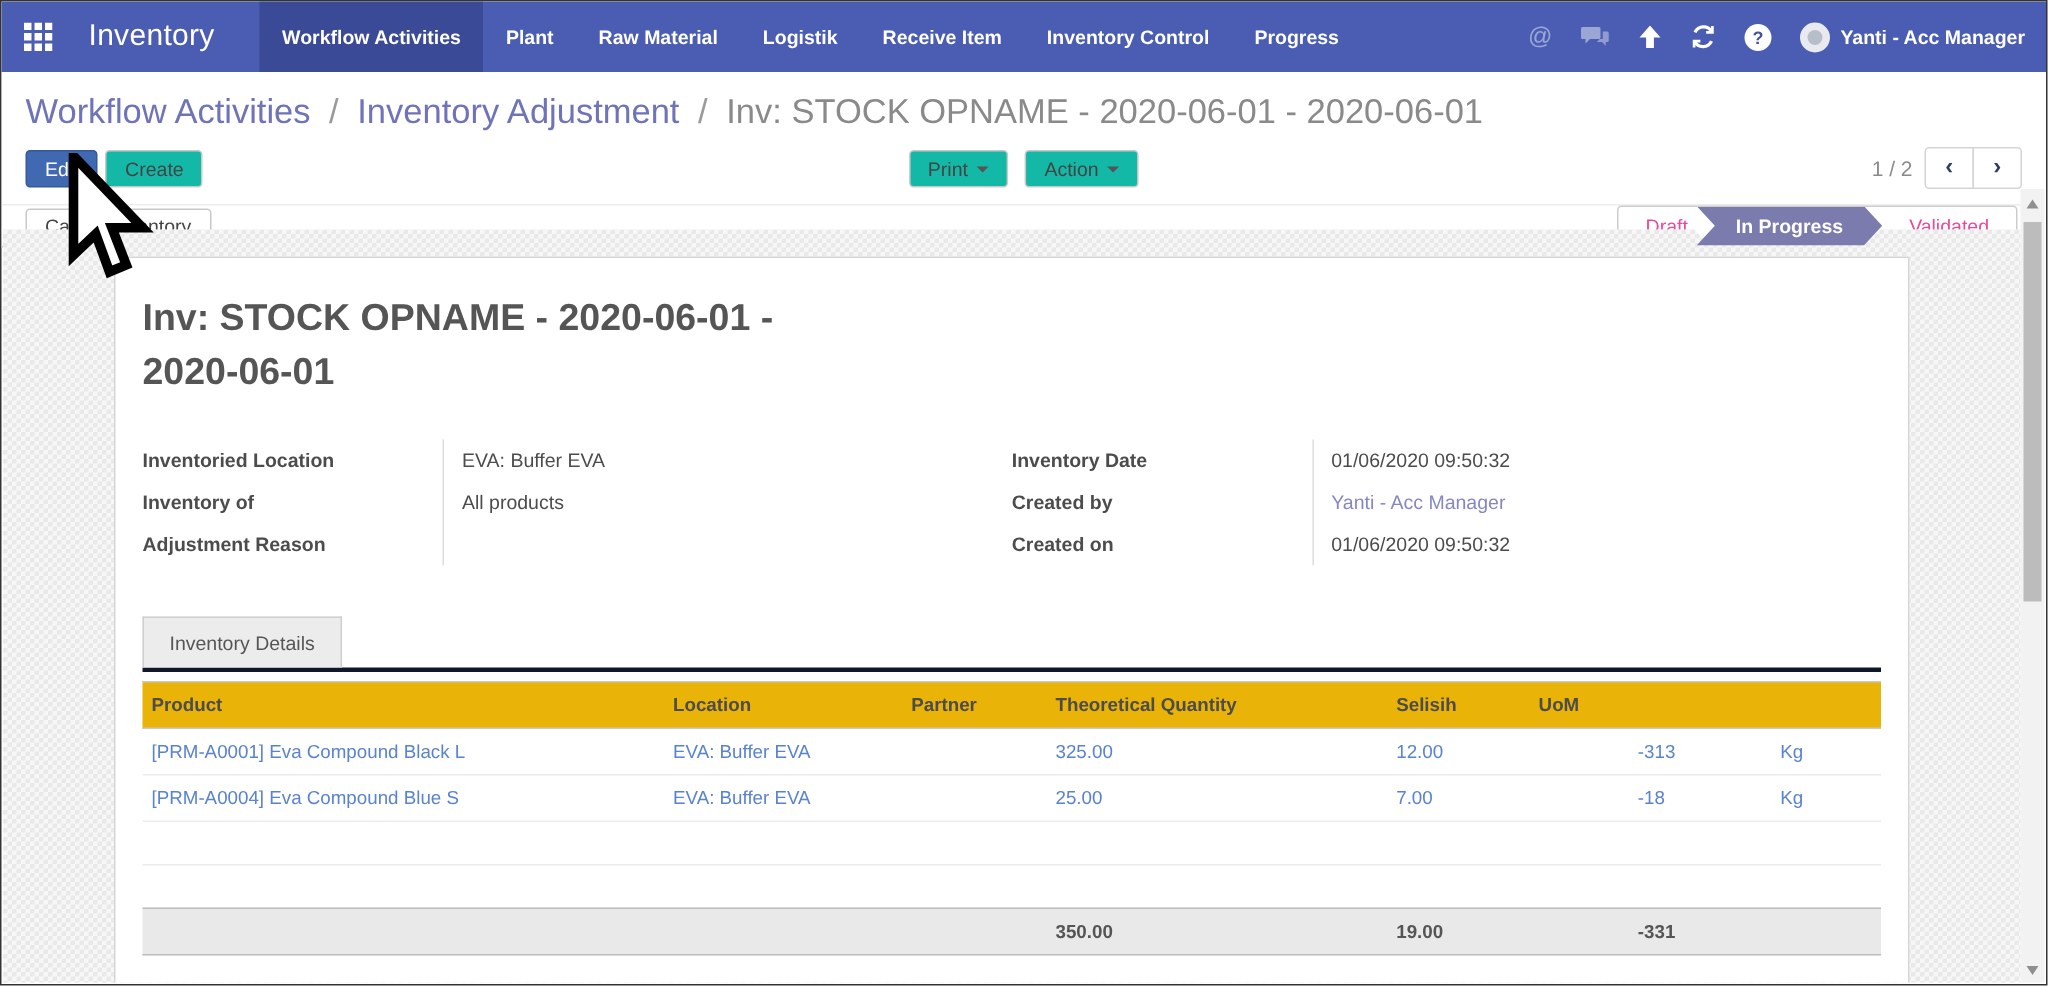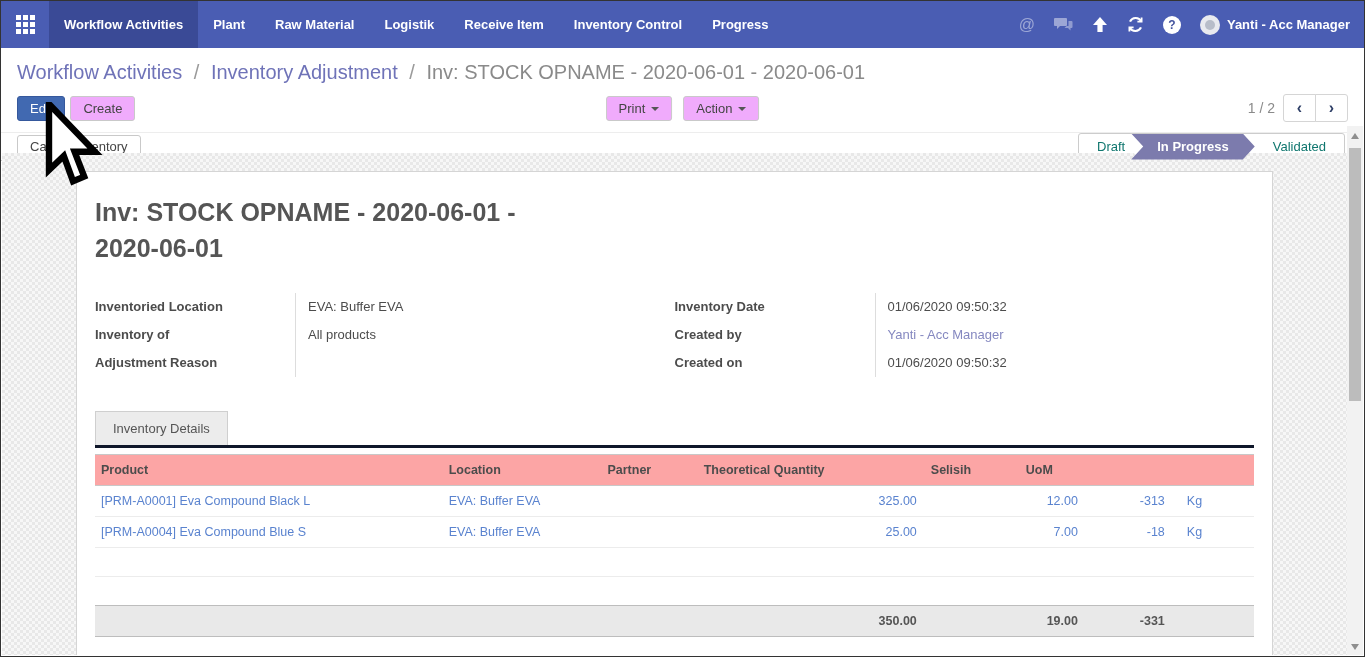--- a/index.html
+++ b/index.html
@@ -23,45 +23,45 @@
   .nav-ico { display:flex; align-items:center; justify-content:center; cursor:pointer; }
   .nav-ico.muted { opacity:.45; }
   .at-glyph { font-size:16px; font-weight:400; }
   .help-circle { width:18px; height:18px; border-radius:50%; background:#fff; color:#44549e; font-size:12px; font-weight:700;
                  display:flex; align-items:center; justify-content:center; }
   .avatar { width:20px; height:20px; border-radius:50%; background:#e8eaef; display:flex; align-items:center; justify-content:center; }
   .avatar-inner { width:10px; height:10px; border-radius:50%; background:#b7bdc9; }
   .user-name { font-size:13px; font-weight:700; display:flex; align-items:center; gap:7px; cursor:pointer; white-space:nowrap; }
 
   
-  .breadcrumb-row { padding:13px 16px 4px; font-size:20px; background:#fff; }
+  .breadcrumb-row { padding:13px 16px 4px; font-size:23px; background:#fff; }
   .bc-link { color:#6f73b8; text-decoration:none; cursor:pointer; }
   .bc-sep { color:#9a9a9a; padding:0 6px; }
   .bc-current { color:#8a8a8a; }
 
   
   .toolbar-row { display:flex; align-items:center; padding:6px 16px 10px; position:relative; background:#fff; }
-  .btn { font-size:13px; padding:4px 12px; border:1px solid #c9c9c9; border-radius:3px; background:#f0abfc; color:#444; cursor:pointer; }
+  .btn { font-size:13px; padding:4px 12px; border:1px solid #c9c9c9; border-radius:3px; background:#14b8a6; color:#444; cursor:pointer; }
   .btn + .btn { margin-left:5px; }
   .btn-primary { background:#4169b1; border-color:#35589c; color:#fff; }
   .center-group { position:absolute; left:50%; transform:translateX(-50%); display:flex; gap:6px; }
   .caret { display:inline-block; width:0; height:0; border-left:4px solid transparent; border-right:4px solid transparent;
            border-top:4px solid #555; margin-left:6px; vertical-align:middle; }
   .pager { margin-left:auto; display:flex; align-items:center; gap:8px; color:#8a8a8a; font-size:14px; }
   .pager-btn { width:33px; height:28px; border:1px solid #d5d5d5; border-radius:3px; background:#fff; color:#2d3e66;
                font-size:16px; font-weight:700; cursor:pointer; line-height:1; }
   .pager-btn.left { border-top-right-radius:0; border-bottom-right-radius:0; }
   .pager-btn.right { border-top-left-radius:0; border-bottom-left-radius:0; margin-left:-1px; }
 
   
   .action-strip { height:29px; border-top:1px solid #ededed; border-bottom:1px solid #d0d0d0; background:#fff;
                   display:flex; align-items:center; justify-content:space-between; padding-left:16px; margin-right:17px; }
   .btn-small { font-size:13px; padding:3px 12px; border:1px solid #c9c9c9; border-radius:3px; background:#fff; color:#444; cursor:pointer; }
   .statusbar { display:flex; align-items:stretch; border:1px solid #ccc; border-radius:3px; background:#fff; height:28px; margin-right:2px; }
-  .status { display:flex; align-items:center; padding:0 18px; font-size:13px; color:#0f766e; position:relative; cursor:pointer; }
+  .status { display:flex; align-items:center; padding:0 18px; font-size:13px; color:#ec4899; position:relative; cursor:pointer; }
   .status-chev::after { content:""; position:absolute; right:-4px; top:50%; width:14px; height:14px;
                         border-top:2px solid #ccc; border-right:2px solid #ccc; transform:translateY(-50%) rotate(45deg); background:#fff; z-index:1; }
   .status.active { background:#7c7bad; color:#fff; font-weight:700; padding:0 26px; margin-left:-12px; z-index:2;
                    clip-path:polygon(0 0, calc(100% - 12px) 0, 100% 50%, calc(100% - 12px) 100%, 0 100%, 12px 50%); }
 
   
   .content {
     position:absolute; top:152px; bottom:1px; left:1px; right:17px; overflow:hidden;
     background-color:#f7f7f7;
     background-image:
@@ -82,33 +82,33 @@
   .fg-labels .f-row { font-weight:700; }
   .value-link { color:#8588c0; cursor:pointer; }
 
   .tab-row { margin-top:34px; border-bottom:3px solid #0f172a; }
   .tab { display:inline-block; padding:9px 17px; background:#ececec; border:1px solid #cfcfcf; border-bottom:none;
          font-size:13px; color:#555; cursor:pointer; }
 
   .itable { margin-top:6px; font-size:12.5px; }
   .trow { display:flex; align-items:stretch; }
   .cell { padding:8px 8px 8px 6px; overflow:hidden; white-space:nowrap; }
-  .thead { background:#fca5a5; border-top:1px solid #c8c8c8; border-bottom:1px solid #c8c8c8; font-weight:700; color:#4c4c4c; }
+  .thead { background:#eab308; border-top:1px solid #c8c8c8; border-bottom:1px solid #c8c8c8; font-weight:700; color:#4c4c4c; }
   .tbody-row { border-bottom:1px solid #ececec; color:#5a83cf; cursor:pointer; }
   .empty-row { height:29px; border-bottom:1px solid #ececec; }
   .tspacer { height:28px; }
   .tfoot { background:#e9e9e9; border-top:1px solid #bdbdbd; border-bottom:1px solid #bdbdbd; font-weight:700; color:#555; }
   .c-product { width:30%; }
   .c-location { width:13.7%; }
   .c-partner { width:8.3%; }
   .c-theo { width:19.6%; }
   .c-real { width:13.9%; }
   .c-selisih { width:7.5%; }
   .c-uom { width:7%; padding-left:14px; }
-  .num { text-align:right; }
+  .num { }
 
   .notes { margin-top:18px; font-weight:700; color:#999; font-size:14px; }
 
   
   .scrollbar { position:absolute; top:125px; right:1px; bottom:1px; width:16px; background:#f2f2f2; }
   .scroll-arrow { position:absolute; left:0; width:16px; height:16px; display:flex; align-items:center; justify-content:center; cursor:pointer; }
   .scroll-arrow.up { top:2px; }
   .scroll-arrow.down { bottom:0; }
   .tri-up { width:0; height:0; border-left:4px solid transparent; border-right:4px solid transparent; border-bottom:6px solid #8f8f8f; }
   .tri-down { width:0; height:0; border-left:4px solid transparent; border-right:4px solid transparent; border-top:6px solid #8f8f8f; }
@@ -129,20 +129,21 @@
           <rect x="14" y="0" width="5" height="5"></rect>
         <rect x="0" y="7" width="5" height="5"></rect>
           <rect x="7" y="7" width="5" height="5"></rect>
           <rect x="14" y="7" width="5" height="5"></rect>
         <rect x="0" y="14" width="5" height="5"></rect>
           <rect x="7" y="14" width="5" height="5"></rect>
           <rect x="14" y="14" width="5" height="5"></rect>
       </g>
     </svg>
   </div>
+  <div class="brand">Inventory</div>
   <div class="nav-menu">
     <div class="nav-item active">Workflow Activities</div>
     <div class="nav-item">Plant</div>
     <div class="nav-item">Raw Material</div>
     <div class="nav-item">Logistik</div>
     <div class="nav-item">Receive Item</div>
     <div class="nav-item">Inventory Control</div>
     <div class="nav-item">Progress</div>
   </div>
   <div class="nav-right">

